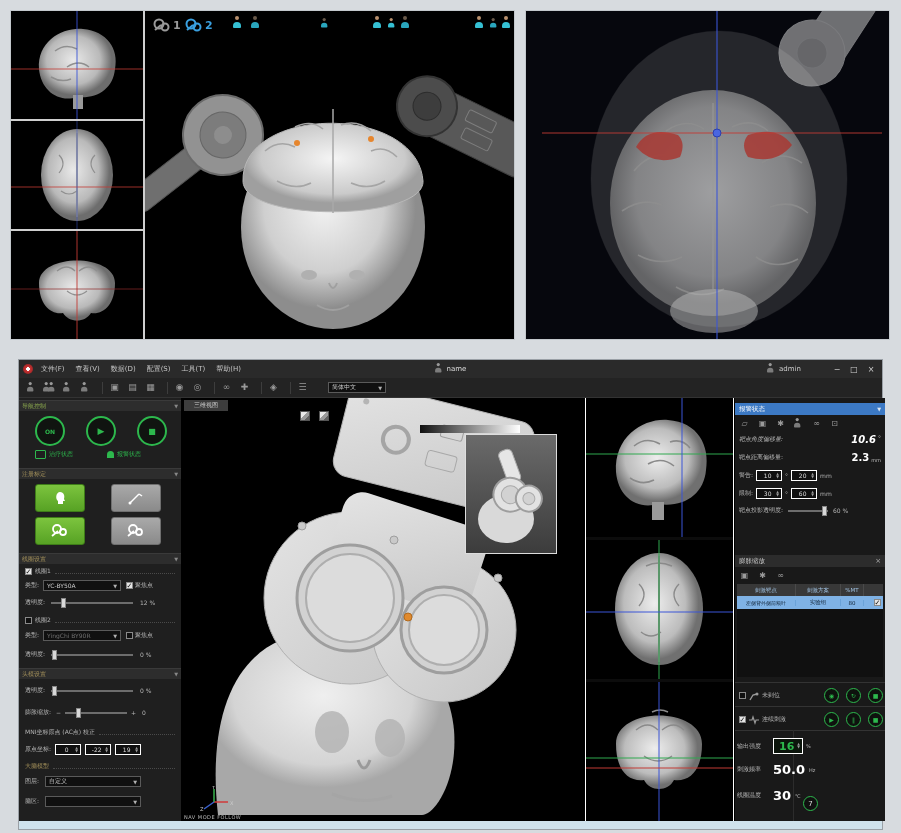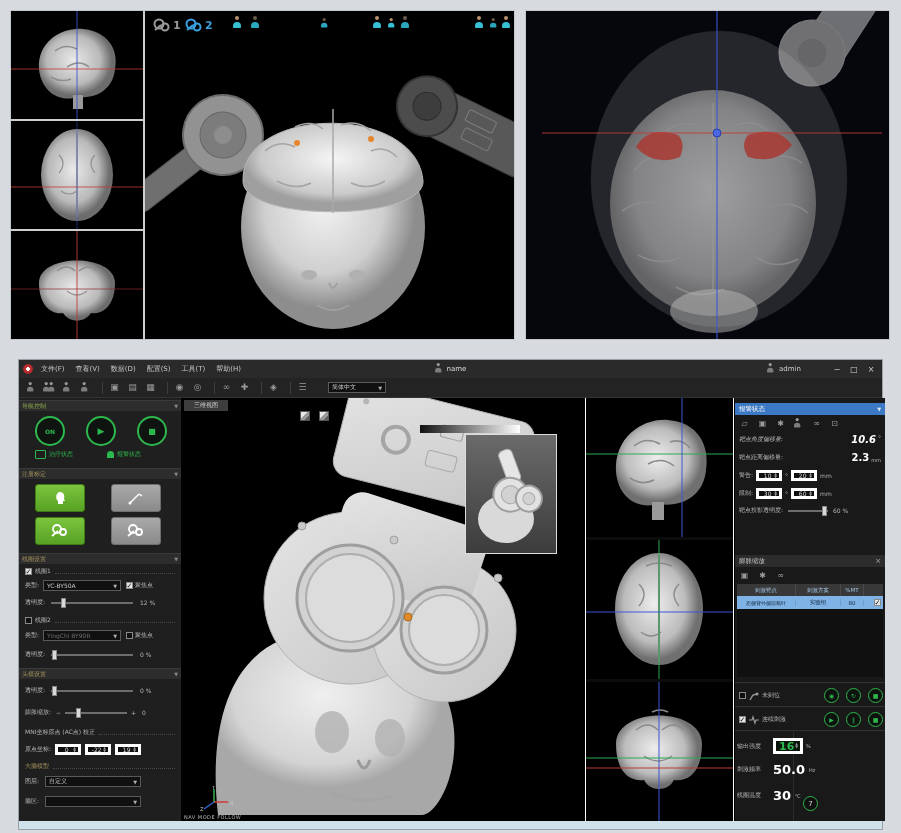--- a/index.html
+++ b/index.html
@@ -31,21 +31,21 @@
   .row{position:absolute;display:flex;align-items:center;}
   .cb{width:7px;height:7px;border:1px solid #8a8a8a;background:#101010;display:inline-flex;align-items:center;justify-content:center;box-sizing:border-box;}
   .cb.on{background:#e6e6e6;}
   .cb .ck{font-size:7px;color:#111;line-height:6px;}
   .sel{height:11px;background:#101010;border:1px solid #5a5a5a;display:flex;align-items:center;padding:0 3px;box-sizing:border-box;}
   .sel .v{font-size:6px;color:#c9c9c9;flex:1;overflow:hidden;white-space:nowrap;}
   .sel .v.dim{color:#6f6f6f;}
   .sel .drop{font-size:5px;color:#b0b0b0;margin-left:3px;}
   .track{position:relative;height:2px;background:#6d6d6d;}
   .knob{position:absolute;top:-4px;width:5px;height:10px;background:#d9d9d9;border:1px solid #888;box-sizing:border-box;}
-  .spin{height:11px;background:#101010;border:3px solid #ffffff;display:flex;align-items:center;box-sizing:border-box;padding:0 2px;}
+  .spin{height:11px;background:#101010;border:1px solid #ffffff;display:flex;align-items:center;box-sizing:border-box;padding:0 2px;}
   .spin .v{font-size:6px;color:#ddd;flex:1;text-align:center;}
   .spin .ar{display:flex;flex-direction:column;line-height:3px;}
   .spin .ar span{font-size:3.5px;color:#9a9a9a;}
   .gbtn2{width:48px;height:26px;border-radius:3px;position:absolute;display:flex;align-items:center;justify-content:center;}
   .gbtn2.act{background:linear-gradient(#7cc43e,#57a224);border:1px solid #3e7d18;}
   .gbtn2.ina{background:linear-gradient(#a9a9a9,#8a8a8a);border:1px solid #6f6f6f;}
   
   .rico{width:11px;height:11px;color:#9a9a9a;font-size:8px;line-height:11px;text-align:center;margin-right:7px;}
   .sbtn{width:15px;height:15px;border:1.5px solid #2db84d;border-radius:50%;color:#2db84d;font-size:6px;display:flex;align-items:center;justify-content:center;box-sizing:border-box;background:#0e120e;}
   .cube{width:10px;height:10px;background:linear-gradient(135deg,#e8e8e8 0 40%,#9a9a9a 40% 70%,#606060 70%);border:1px solid #555;box-sizing:border-box;}

